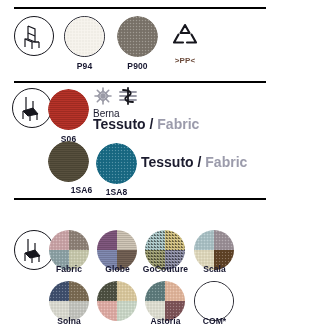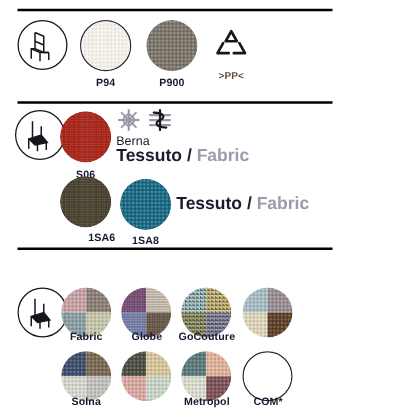--- a/index.html
+++ b/index.html
@@ -294,20 +294,21 @@
 
   <div class="swatch" style="left:194px; top:230px; width:40px; height:40px;">
     <div class="quad">
       <i style="background:#a9c0c4"></i>
         <i style="background:#9a8f96"></i>
       <i style="background:#ded7bb"></i>
         <i style="background:#5f4226"></i>
     </div>
     <div class="tex"></div>
   </div>
+  <div class="cap" style="left:192px; top:264px; width:45px;">Scala</div>
 
   <div class="swatch" style="left:49px; top:281px; width:40px; height:40px;">
     <div class="quad">
       <i style="background:#3f4f6d"></i>
         <i style="background:#7a6a52"></i>
       <i style="background:#d9d9cf"></i>
         <i style="background:#c2c3bd"></i>
     </div>
     <div class="tex"></div>
   </div>
@@ -325,20 +326,20 @@
 
   <div class="swatch" style="left:145px; top:281px; width:40px; height:40px;">
     <div class="quad">
       <i style="background:#5d7b7c"></i>
         <i style="background:#e0b49a"></i>
       <i style="background:#ddddd0"></i>
         <i style="background:#7d5357"></i>
     </div>
     <div class="tex"></div>
   </div>
-  <div class="cap" style="left:139px; top:316px; width:53px;">Metropol</div>
+  <div class="cap" style="left:139px; top:316px; width:53px;">Astoria</div>
 
   <div class="swatch outline" style="left:194px; top:281px; width:40px; height:40px;">
     <div class="fill" style="background:#ffffff;"></div>
   </div>
   <div class="cap" style="left:192px; top:316px; width:45px;">COM*</div>
 
 </div>
 
 </body></html>

